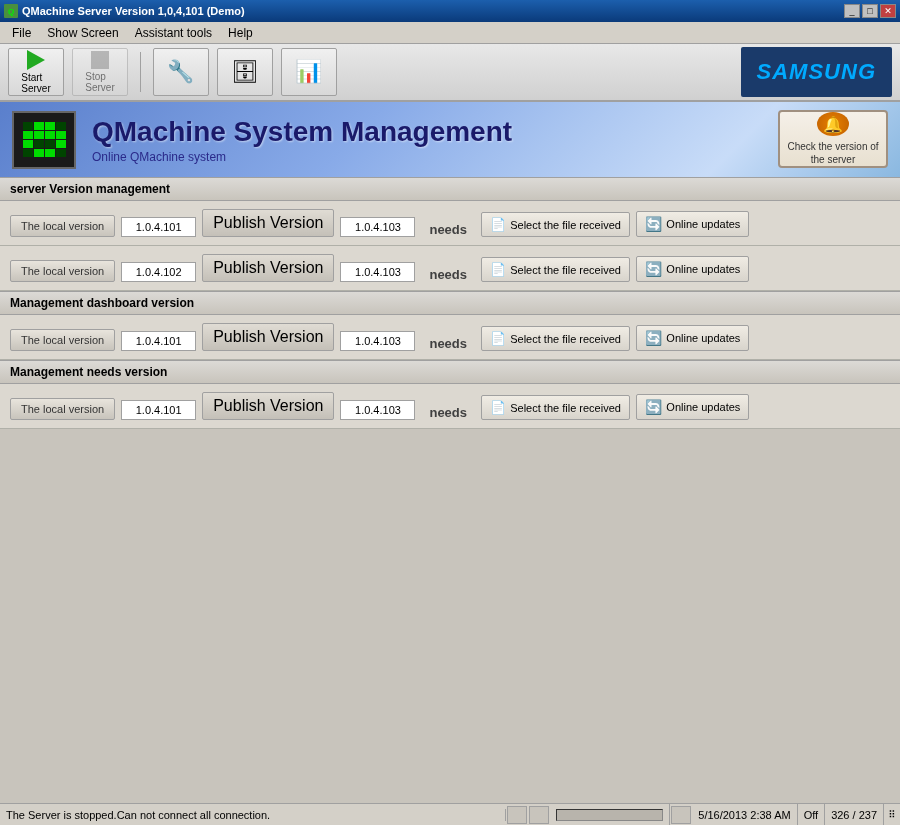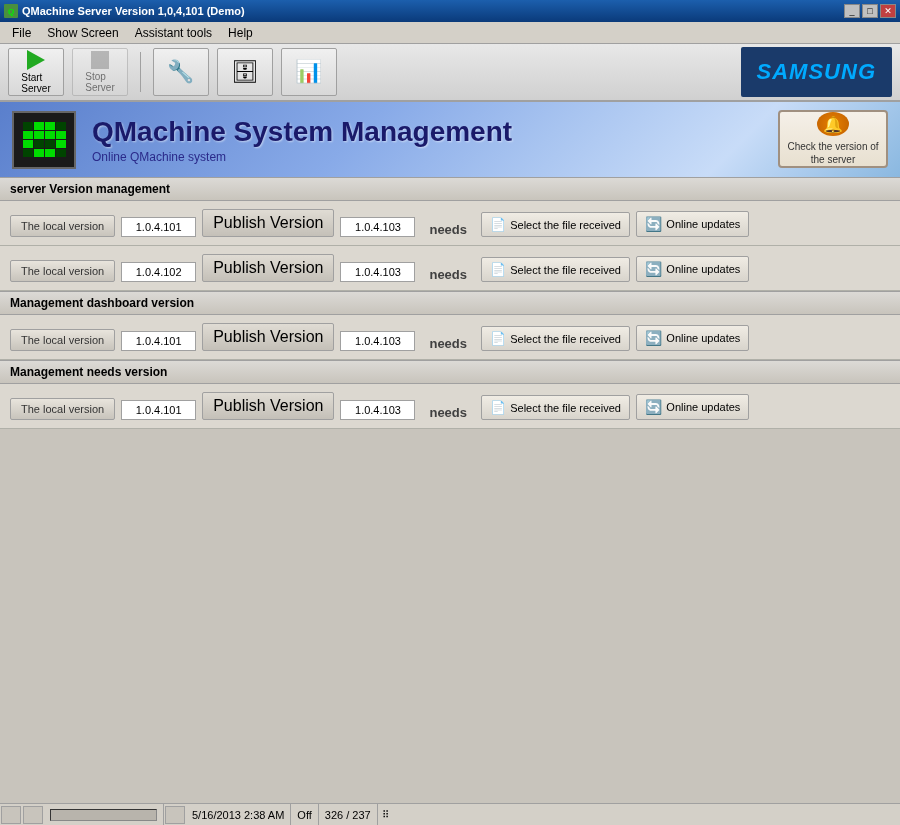--- a/index.html
+++ b/index.html
@@ -518,20 +518,21 @@
       <button class="online-updates-btn">
         <span class="online-icon">🔄</span>
         <span>Online updates</span>
       </button>
     </div>
   </div>
 
 </div>
 
 <div class="status-bar">
+  <div class="status-main">The Server is stopped.Can not connect all connection.</div>
   <div class="status-seg-small"></div>
   <div class="status-seg-small"></div>
   <div class="status-seg" style="width:120px;">
     <div style="width:100%;height:12px;background:#b8b4ac;border:1px inset #888;"></div>
   </div>
   <div class="status-seg-small"></div>
   <div class="status-seg">5/16/2013 2:38 AM</div>
   <div class="status-seg">Off</div>
   <div class="status-seg">326 / 237</div>
   <div class="status-resize">⠿</div>

